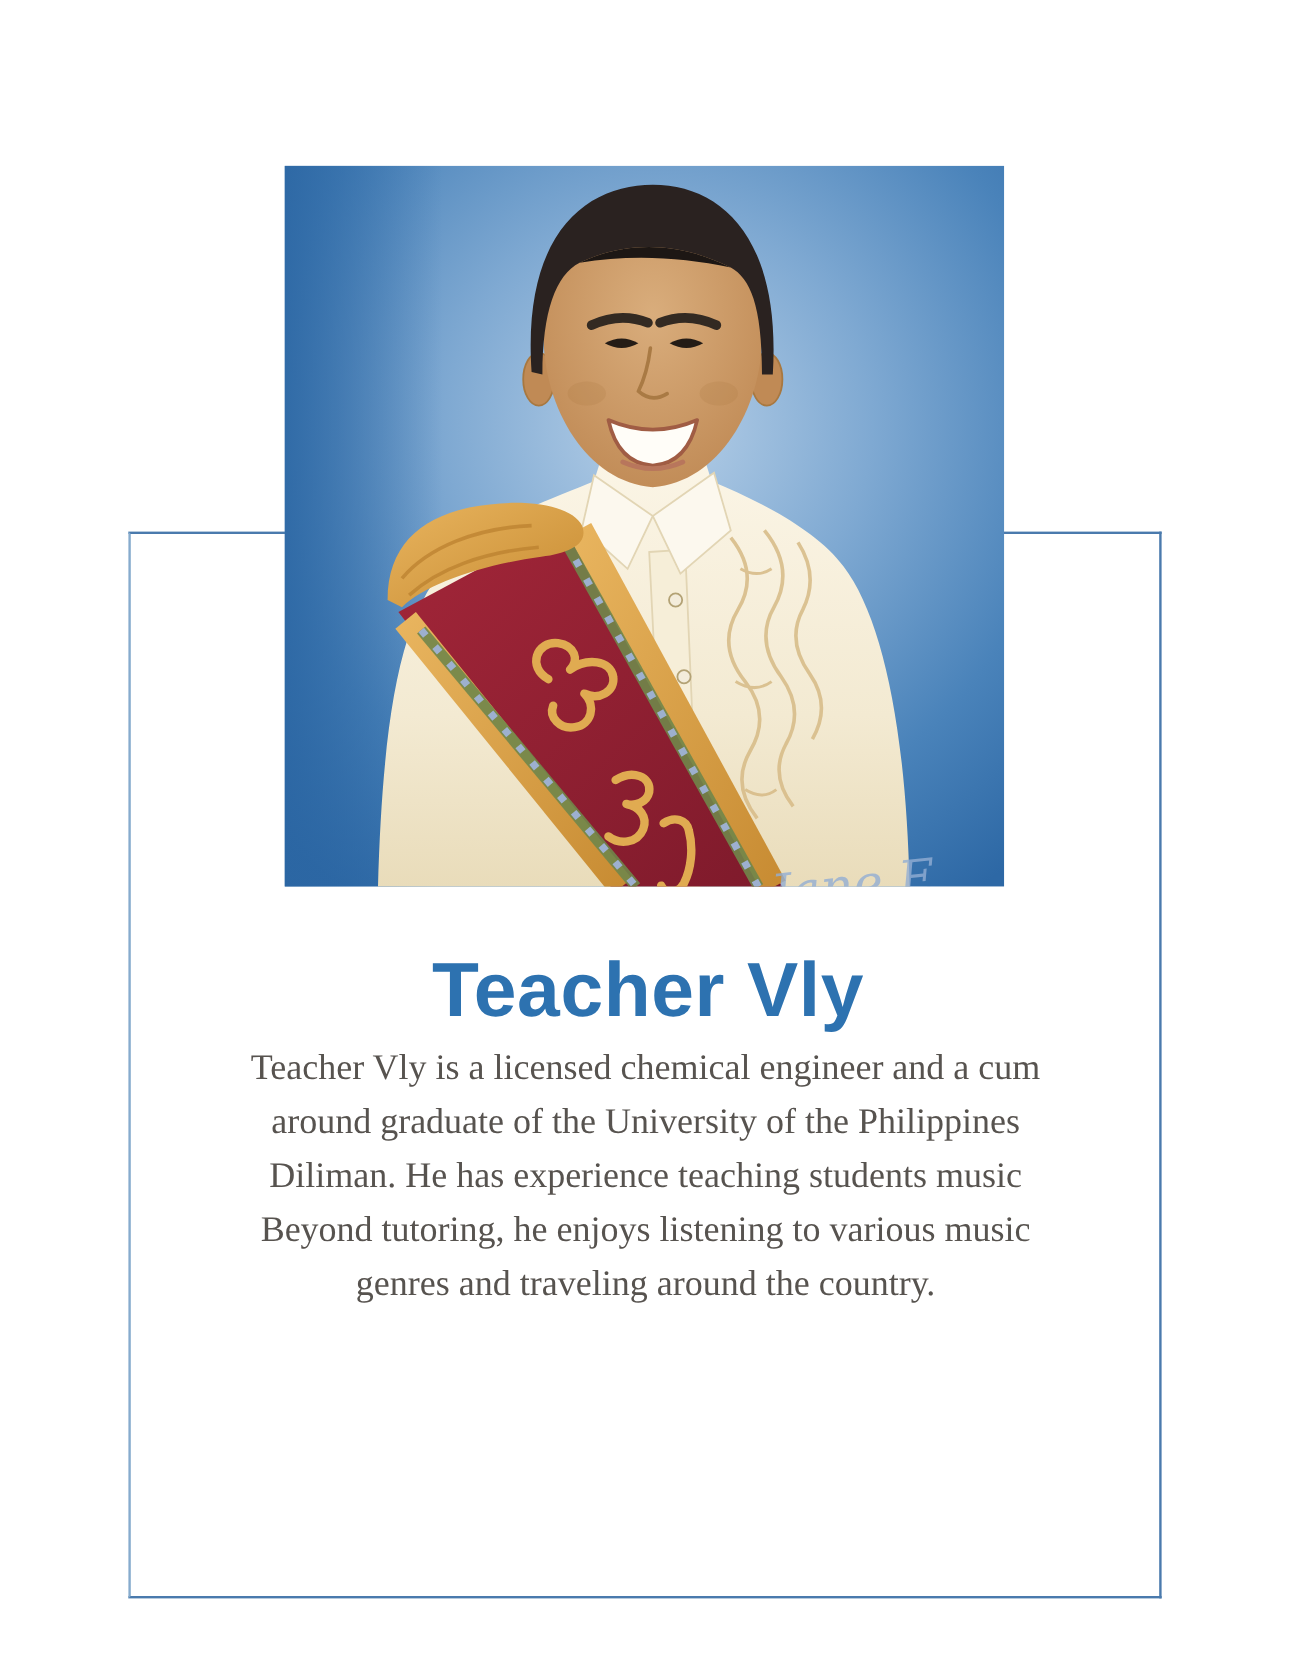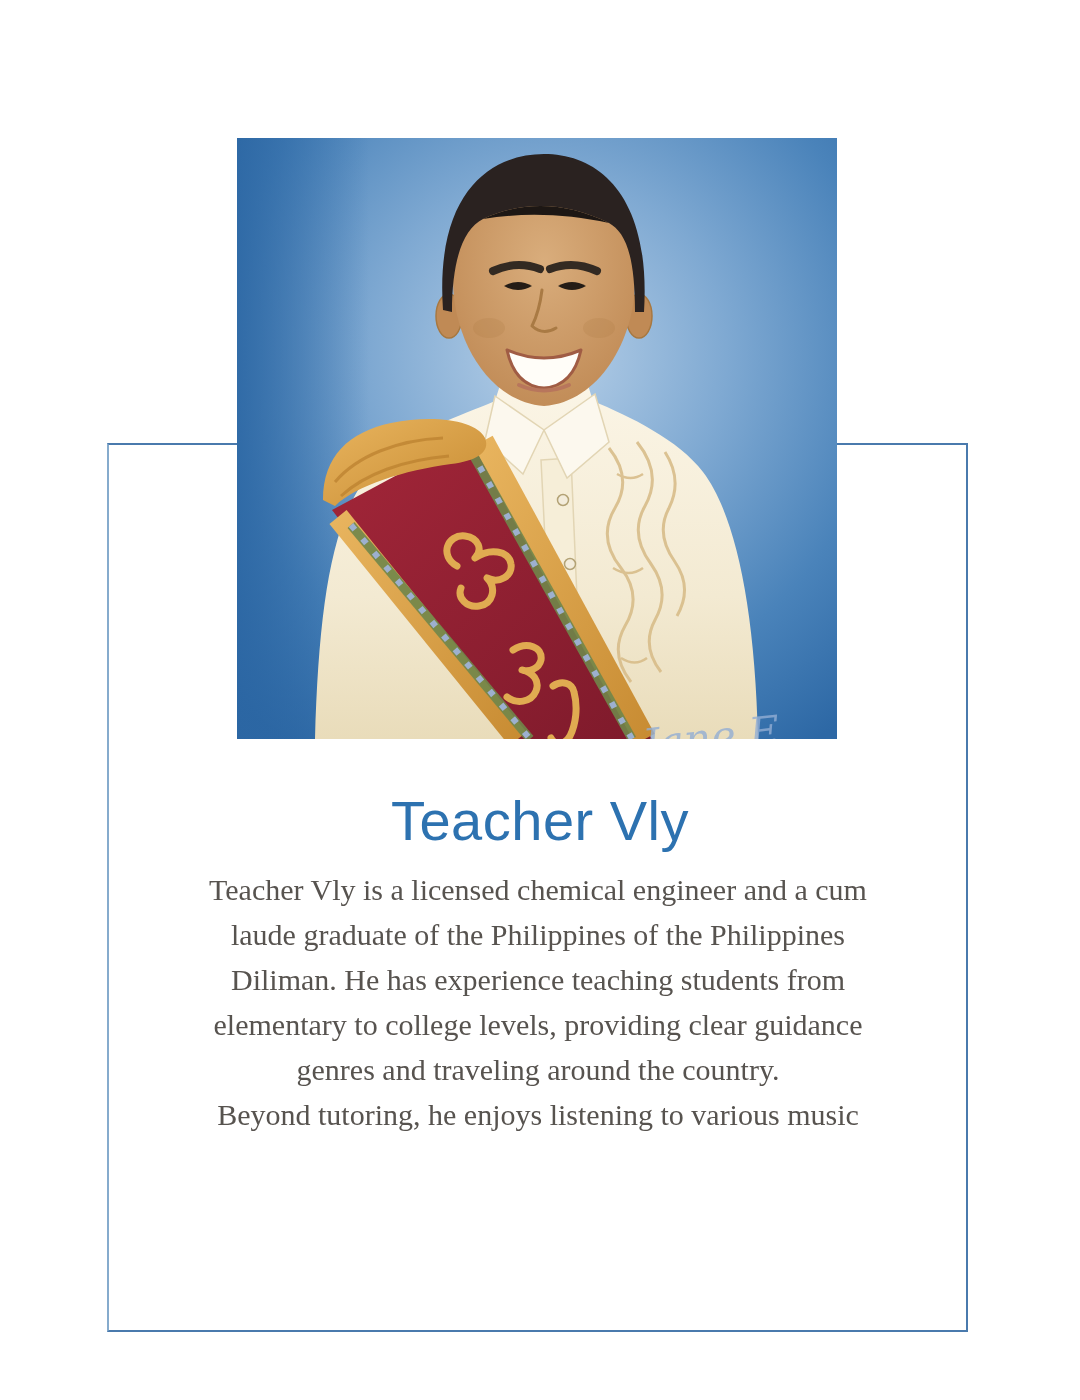--- a/index.html
+++ b/index.html
@@ -30,22 +30,22 @@
     overflow: hidden;
   }
   .photo svg { display: block; }
   .title {
     position: absolute;
     left: 0;
     top: 788px;
     width: 1080px;
     text-align: center;
     font-family: "Liberation Sans", sans-serif;
-    font-weight: normal;
-    font-size: 56px;
+    font-weight: bold;
+    font-size: 64px;
     letter-spacing: 0.5px;
     color: #2d72b0;
     margin: 0;
   }
   .bio {
     position: absolute;
     left: 0;
     top: 867px;
     width: 1076px;
     text-align: center;
@@ -166,20 +166,19 @@
       </g>
 
       <text x="474" y="614" font-size="42" font-family="DejaVu Serif, serif" font-style="italic" fill="#93aed4" opacity="0.8" text-anchor="middle" transform="rotate(-6 474 600)">Jane E</text>
     </svg>
   </div>
 
   <h1 class="title">Teacher Vly</h1>
 
   <div class="bio">
     <div class="line">Teacher Vly is a licensed chemical engineer and a cum</div>
-    <div class="line">laude graduate of the Philippines of the Philippines</div>
-    <div class="line">Diliman. He has experience teaching students from</div>
-    <div class="line">elementary to college levels, providing clear guidance</div>
+    <div class="line">around graduate of the University of the Philippines</div>
+    <div class="line">Diliman. He has experience teaching students music</div>
+    <div class="line">Beyond tutoring, he enjoys listening to various music</div>
     <div class="line">genres and traveling around the country.</div>
-    <div class="line">Beyond tutoring, he enjoys listening to various music</div>
   </div>
 
 </div>
 
 </body></html>

